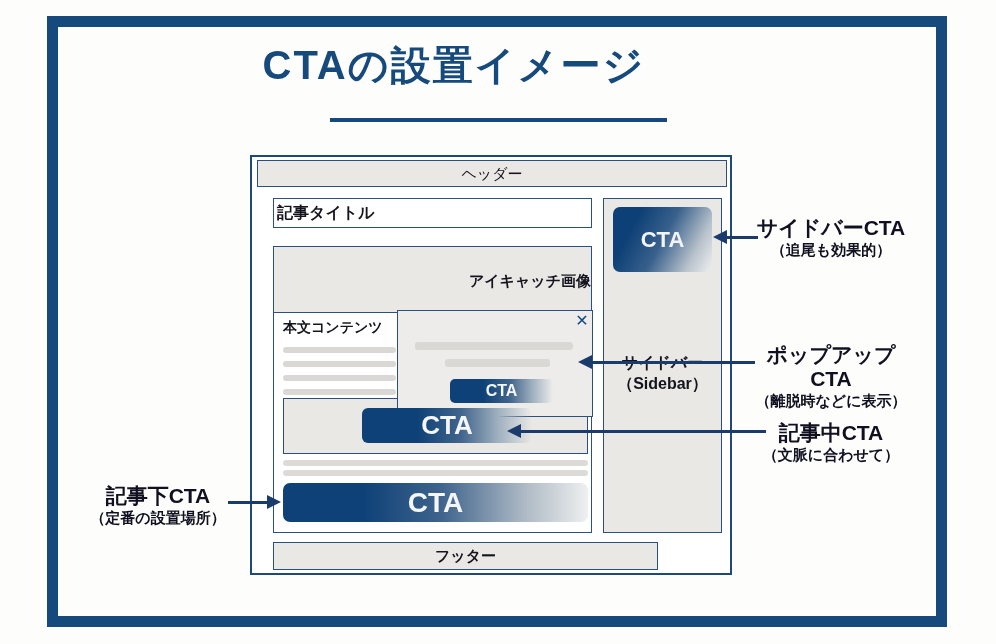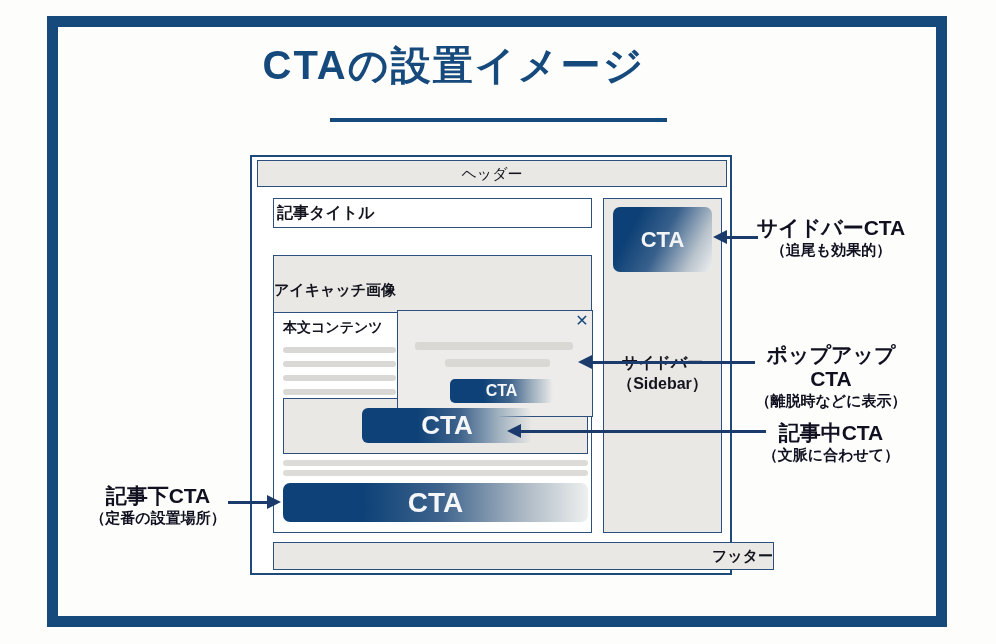--- a/index.html
+++ b/index.html
@@ -18,27 +18,27 @@
     letter-spacing:2px;color:var(--navy);z-index:2}
   .title-underline{left:330px;top:118px;width:337px;height:4px;background:var(--navy);z-index:2}
 
   .page-frame{left:250px;top:155px;width:482px;height:420px;border:2px solid var(--frame);background:#fff;z-index:2}
 
   .gbox{background:var(--gray);border:1.5px solid var(--border)}
   .wbox{background:var(--white);border:1.5px solid var(--border)}
 
   .header-box{left:257px;top:160px;width:470px;height:27px;z-index:3;
     text-align:center;font-size:15px;font-weight:400;line-height:25px}
-  .footer-box{left:273px;top:542px;width:501px;height:28px;z-index:3;
-    text-align:right;font-size:15px;font-weight:700;line-height:26px}
+  .footer-box{left:273px;top:542px;width:385px;height:28px;z-index:3;
+    text-align:center;font-size:15px;font-weight:700;line-height:26px}
 
   .article-title-box{left:273px;top:198px;width:319px;height:30px;z-index:3;
     font-size:16px;font-weight:700;line-height:27px;padding-left:3px}
-  .eyecatch-box{left:273px;top:255px;width:319px;height:78px;z-index:3;
-    text-align:left;font-size:15px;font-weight:700;line-height:67px}
+  .eyecatch-box{left:273px;top:246px;width:319px;height:78px;z-index:3;
+    text-align:right;font-size:15px;font-weight:700;line-height:67px}
   .body-box{left:273px;top:312px;width:319px;height:221px;z-index:3}
   .body-label{left:283px;top:319px;font-size:14px;font-weight:700;z-index:3}
 
   .ph{background:var(--line1);border-radius:3px;z-index:3}
   .ph-b{background:var(--line2);border-radius:3px;z-index:3}
 
   .cta-row-box{left:283px;top:398px;width:305px;height:56px;z-index:3}
 
   .cta-btn{color:#f4f6f8;font-weight:700;text-align:center;
     background:linear-gradient(90deg,var(--ctadark) 0%,var(--ctadark) 32%,#40648c 58%,#9fb0bf 80%,rgba(238,240,241,0) 100%)}

